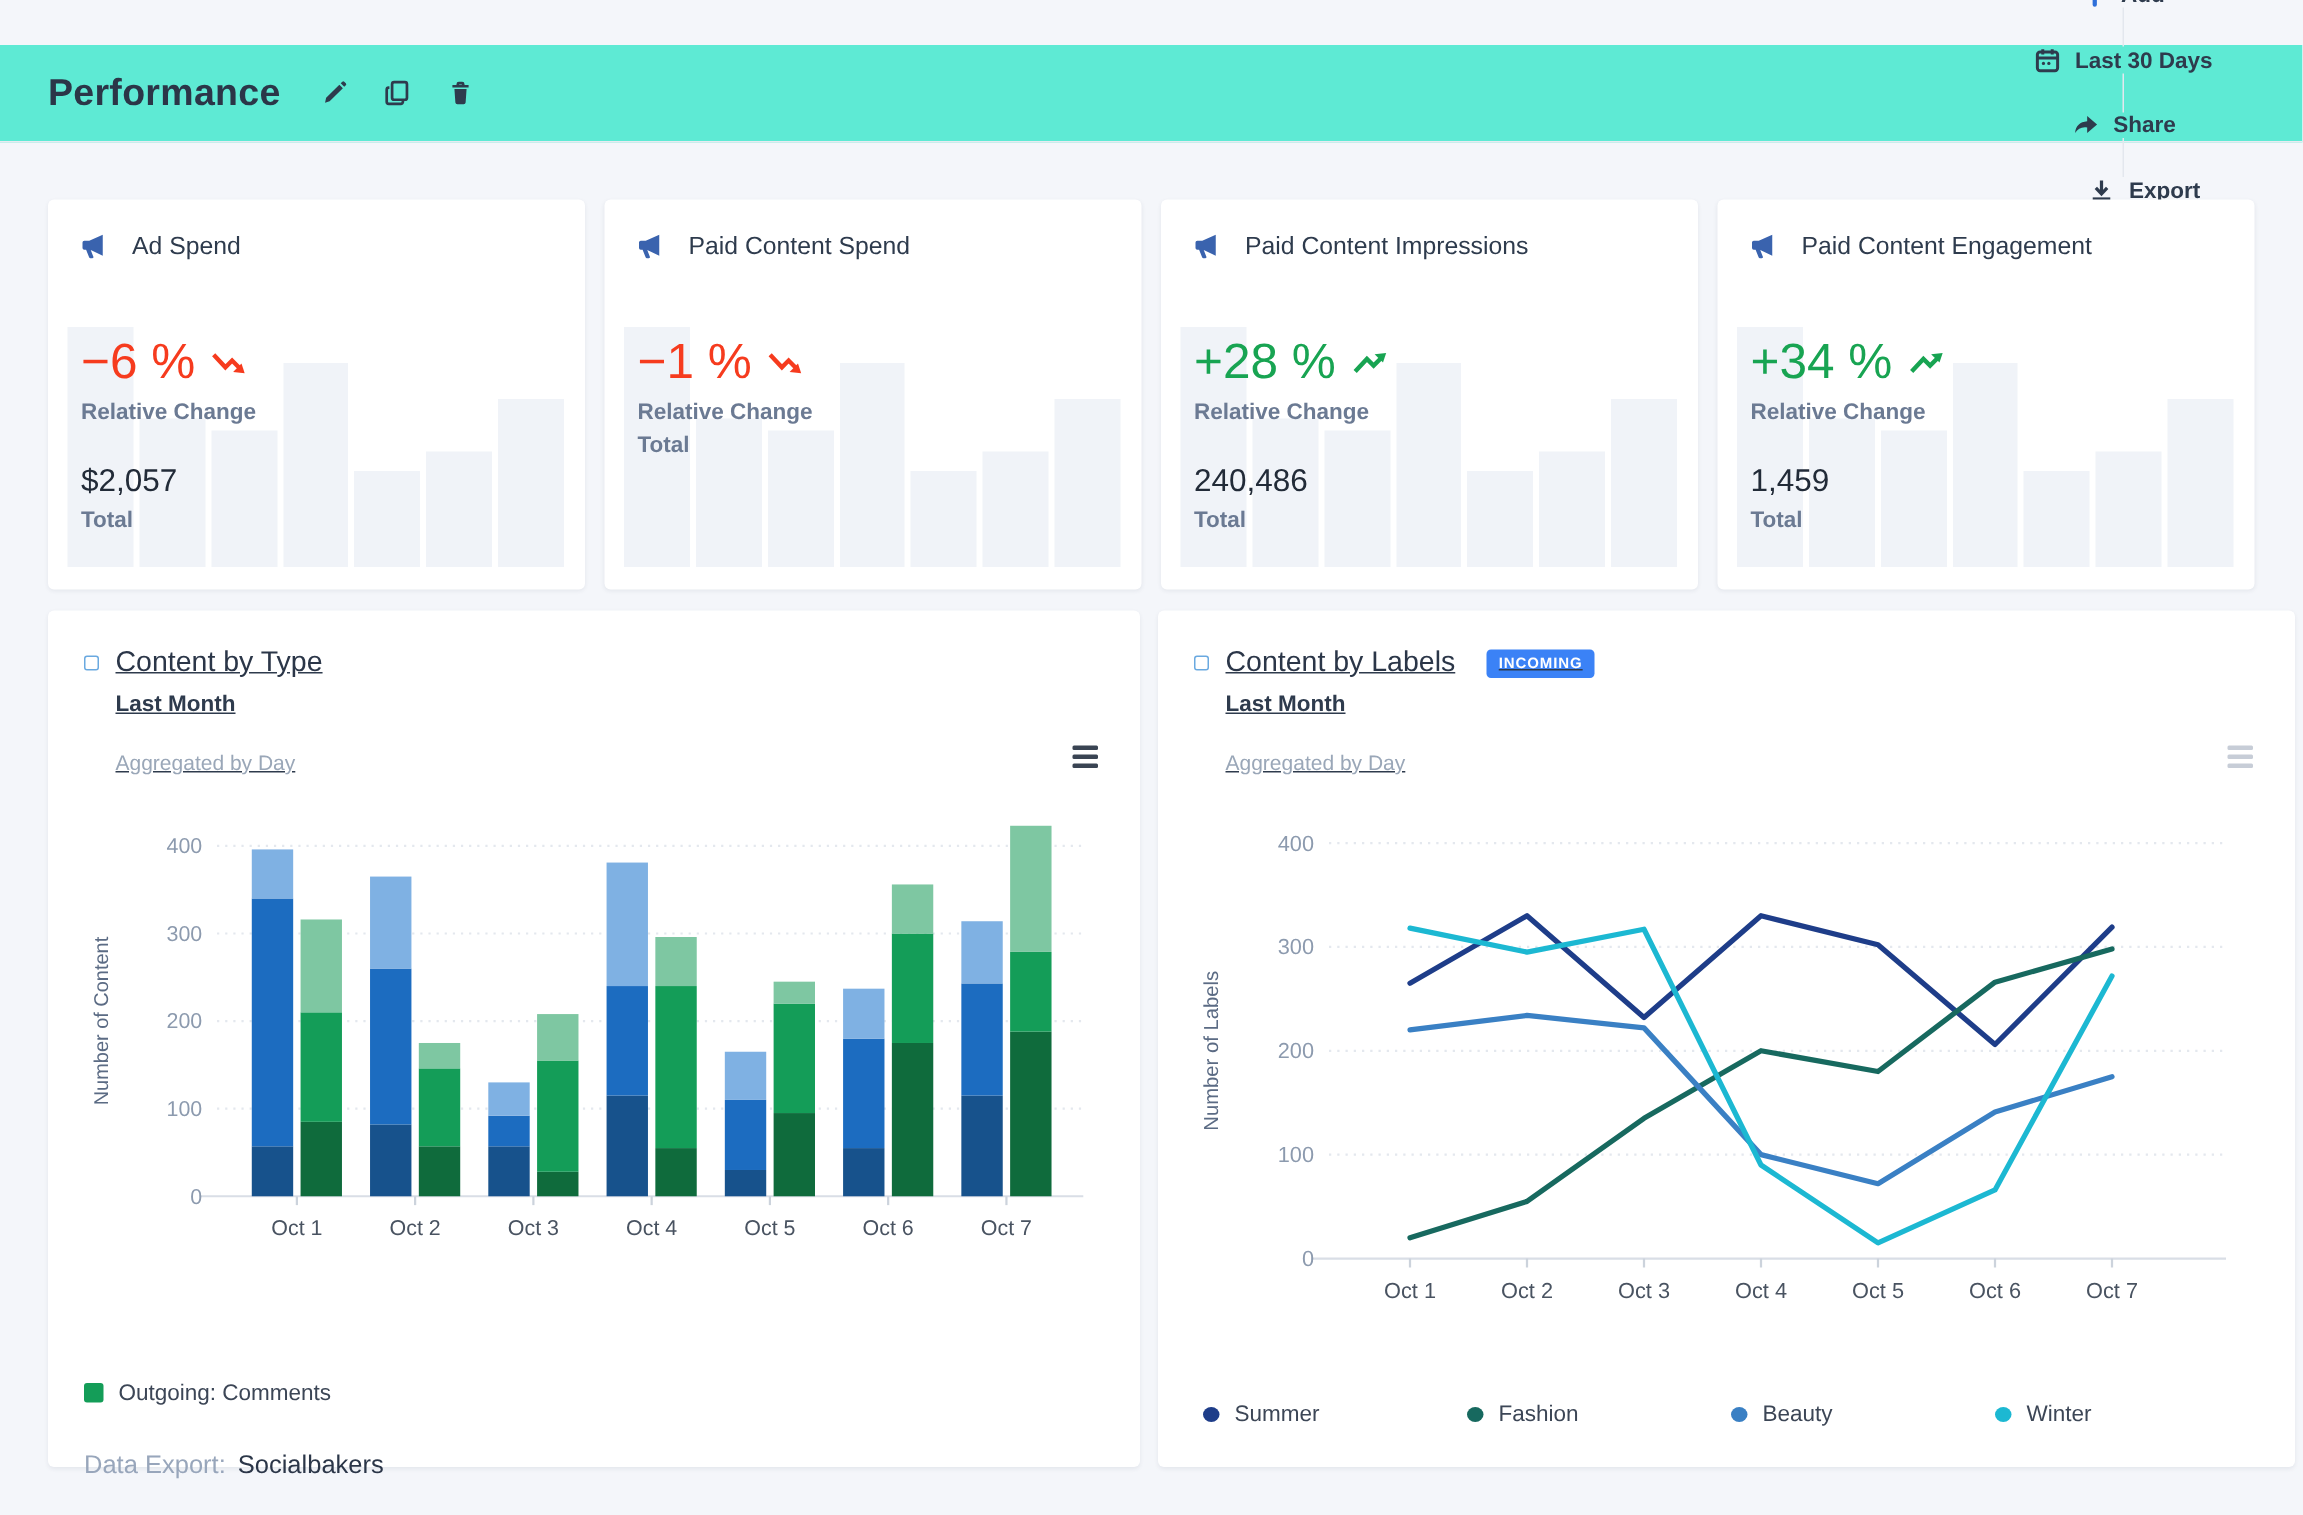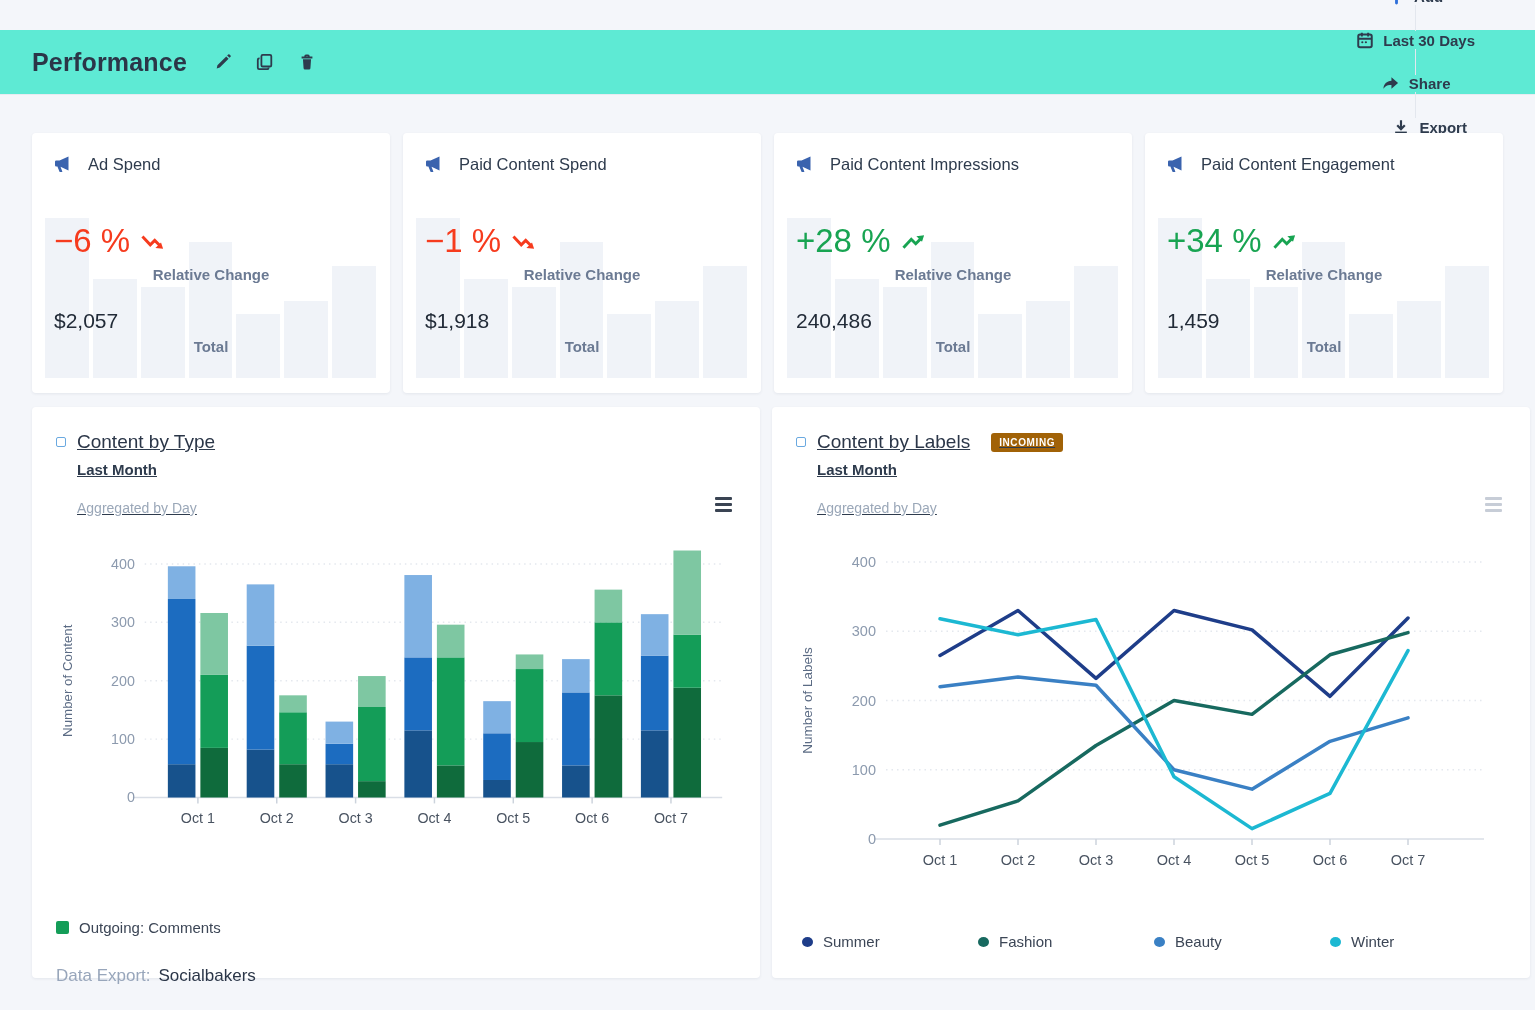--- a/index.html
+++ b/index.html
@@ -16,35 +16,35 @@
                 padding:0 28px; cursor:pointer; white-space:nowrap; }
   .action-divider { width:1px; height:26px; background:#e3e7ee; }
 
   
   .kpi-row { display:grid; grid-template-columns:repeat(4,1fr); gap:13px; margin:38px 32px 0; }
   .kpi-card { position:relative; background:#fff; border-radius:4px; height:260px; padding:22px;
               box-shadow:0 1px 3px rgba(40,55,75,.08); overflow:hidden; }
   .kpi-head { display:flex; align-items:center; gap:14px; position:relative; z-index:2; }
   .kpi-title { font-size:16.5px; font-weight:400; color:#2e3b4d; }
   .kpi-change { display:flex; align-items:center; gap:10px; margin-top:48px; font-size:33px; position:relative; z-index:2; }
-  .kpi-sub { font-size:15px; font-weight:700; color:#6b7a93; margin-top:6px; position:relative; z-index:2;text-align:center; }
+  .kpi-sub { font-size:15px; font-weight:700; color:#6b7a93; margin-top:6px; position:relative; z-index:2; }
   .kpi-total { font-size:21px; font-weight:500; color:#222b38; margin-top:26px; position:relative; z-index:2; }
   .spark { position:absolute; left:13px; right:14px; bottom:15px; height:160px;
            display:flex; gap:4px; align-items:flex-end; z-index:1; }
   .spark-bar { flex:1; background:#f0f3f8; }
 
   
   .charts-row { display:grid; grid-template-columns:728px 1fr; gap:12px; margin:14px 32px 0; }
   .chart-card { background:#fff; border-radius:4px; height:571px; padding:24px;
                 box-shadow:0 1px 3px rgba(40,55,75,.08); position:relative; }
   .chart-head { display:flex; align-items:flex-end;text-decoration:underline; }
   .chart-title-wrap { display:flex; align-items:center; gap:11px; }
   .square-marker { width:10px; height:10px; border:1.5px solid #6aa9e0; border-radius:2px; }
   .chart-title { font-size:19px; font-weight:400; color:#2b3648; }
-  .badge { background:#a16207; color:#fff; font-size:10px; font-weight:700; letter-spacing:.6px;
+  .badge { background:#3b82f6; color:#fff; font-size:10px; font-weight:700; letter-spacing:.6px;
            border-radius:3px; padding:4px 8px; margin-left:10px; }
   .chart-sub { display:flex; align-items:baseline; gap:22px; margin-top:8px; margin-left:21px;flex-direction:column; }
   .chart-period { font-size:15px; font-weight:600; color:#2e3b4d; }
   .chart-agg { font-size:14px; color:#9aa7b8; }
   .burger { margin-left:auto; display:flex; flex-direction:column; gap:3px; cursor:pointer; padding:4px; }
   .burger span { display:block; width:17px; height:3px; background:#3a4453; border-radius:1px; }
   .burger.light span { background:#c7cdd7; }
 
   .chart-svg-wrap { margin-top:34px; }
   text { font-family:"Liberation Sans", sans-serif; }
@@ -164,21 +164,20 @@
         <span class="kpi-title">Paid Content Spend</span>
       </div>
       <div class="kpi-change" style="color:#f63b1e">
         <span>−1 %</span>
         <svg width="25" height="19" viewBox="0 0 22 17">
           <path d="M2 4 L9 11.5 L13 7.5 L18 12.5" fill="none" stroke="#f63b1e" stroke-width="2.6"></path>
           <path d="M20.5 15 L13.6 14.3 L18.6 9.3 Z" fill="#f63b1e"></path>
         </svg>
       </div>
       <div class="kpi-sub">Relative Change</div>
-      <div class="kpi-total">$1,918</div>
       <div class="kpi-sub" style="margin-top:5px">Total</div>
     </div>
     <div class="kpi-card">
       <div class="spark">
         <div class="spark-bar" style="height: 100%;"></div>
         <div class="spark-bar" style="height: 62%;"></div>
         <div class="spark-bar" style="height: 57%;"></div>
         <div class="spark-bar" style="height: 85%;"></div>
         <div class="spark-bar" style="height: 40%;"></div>
         <div class="spark-bar" style="height: 48%;"></div>

